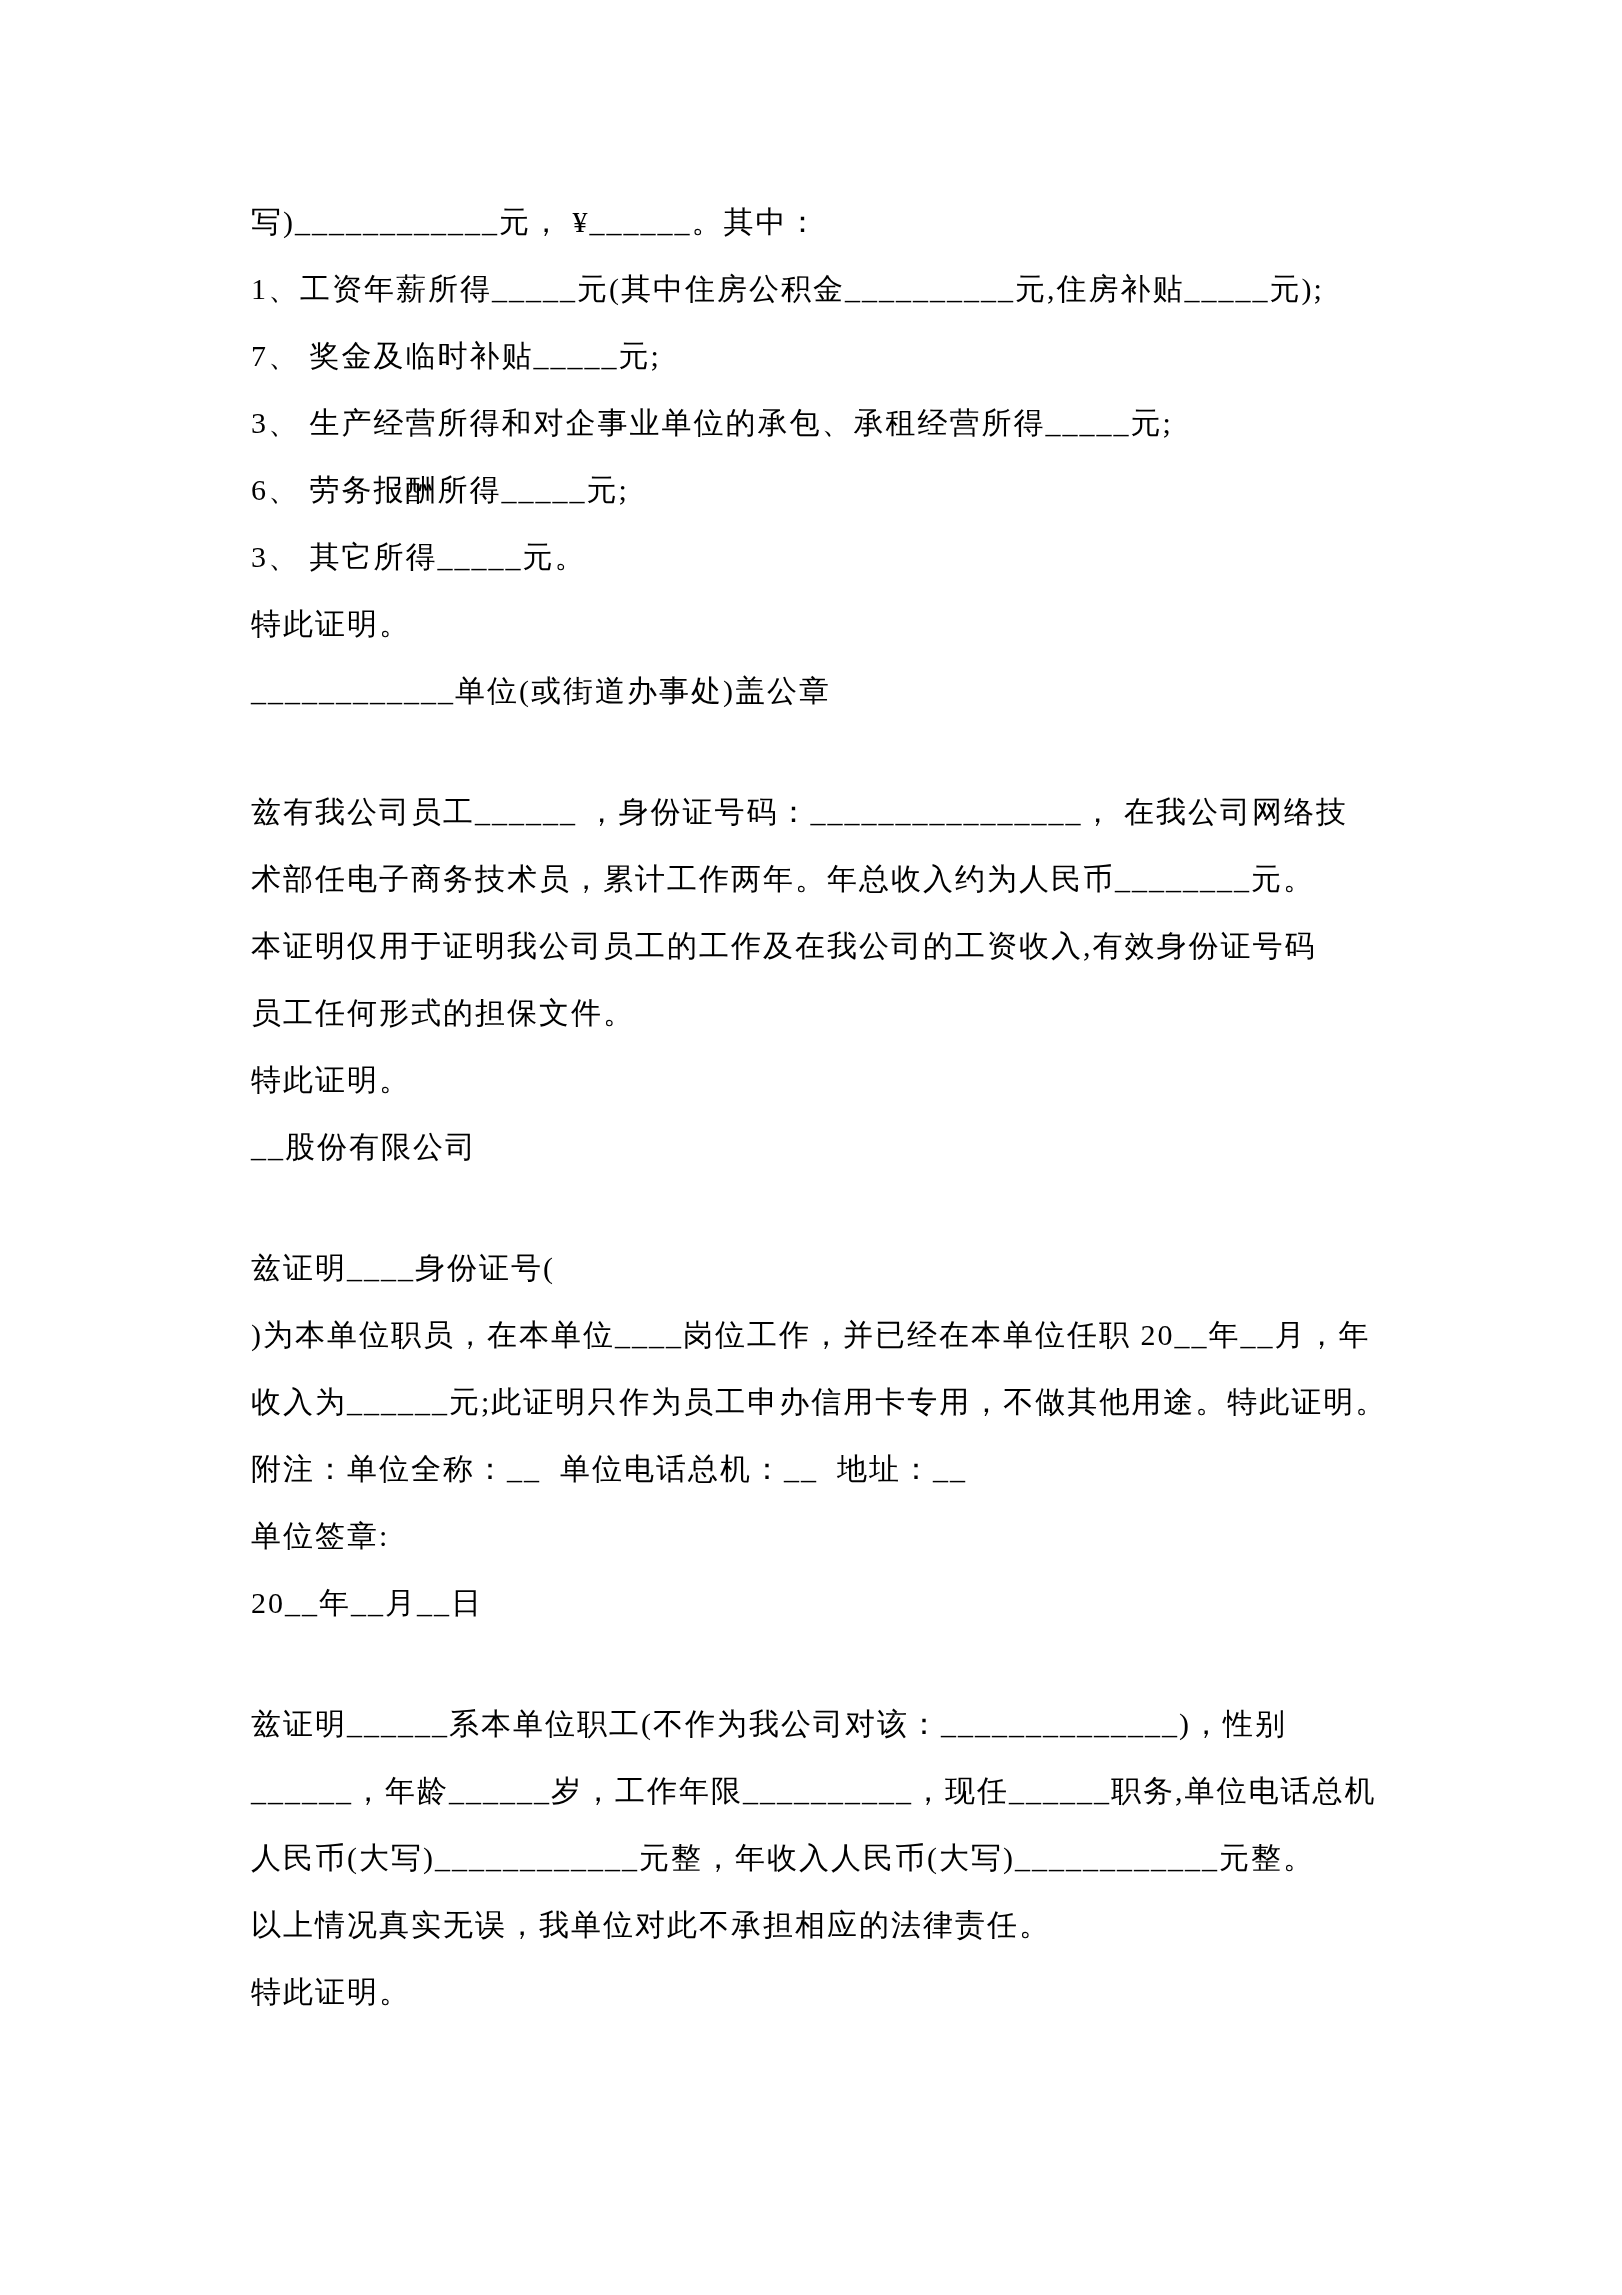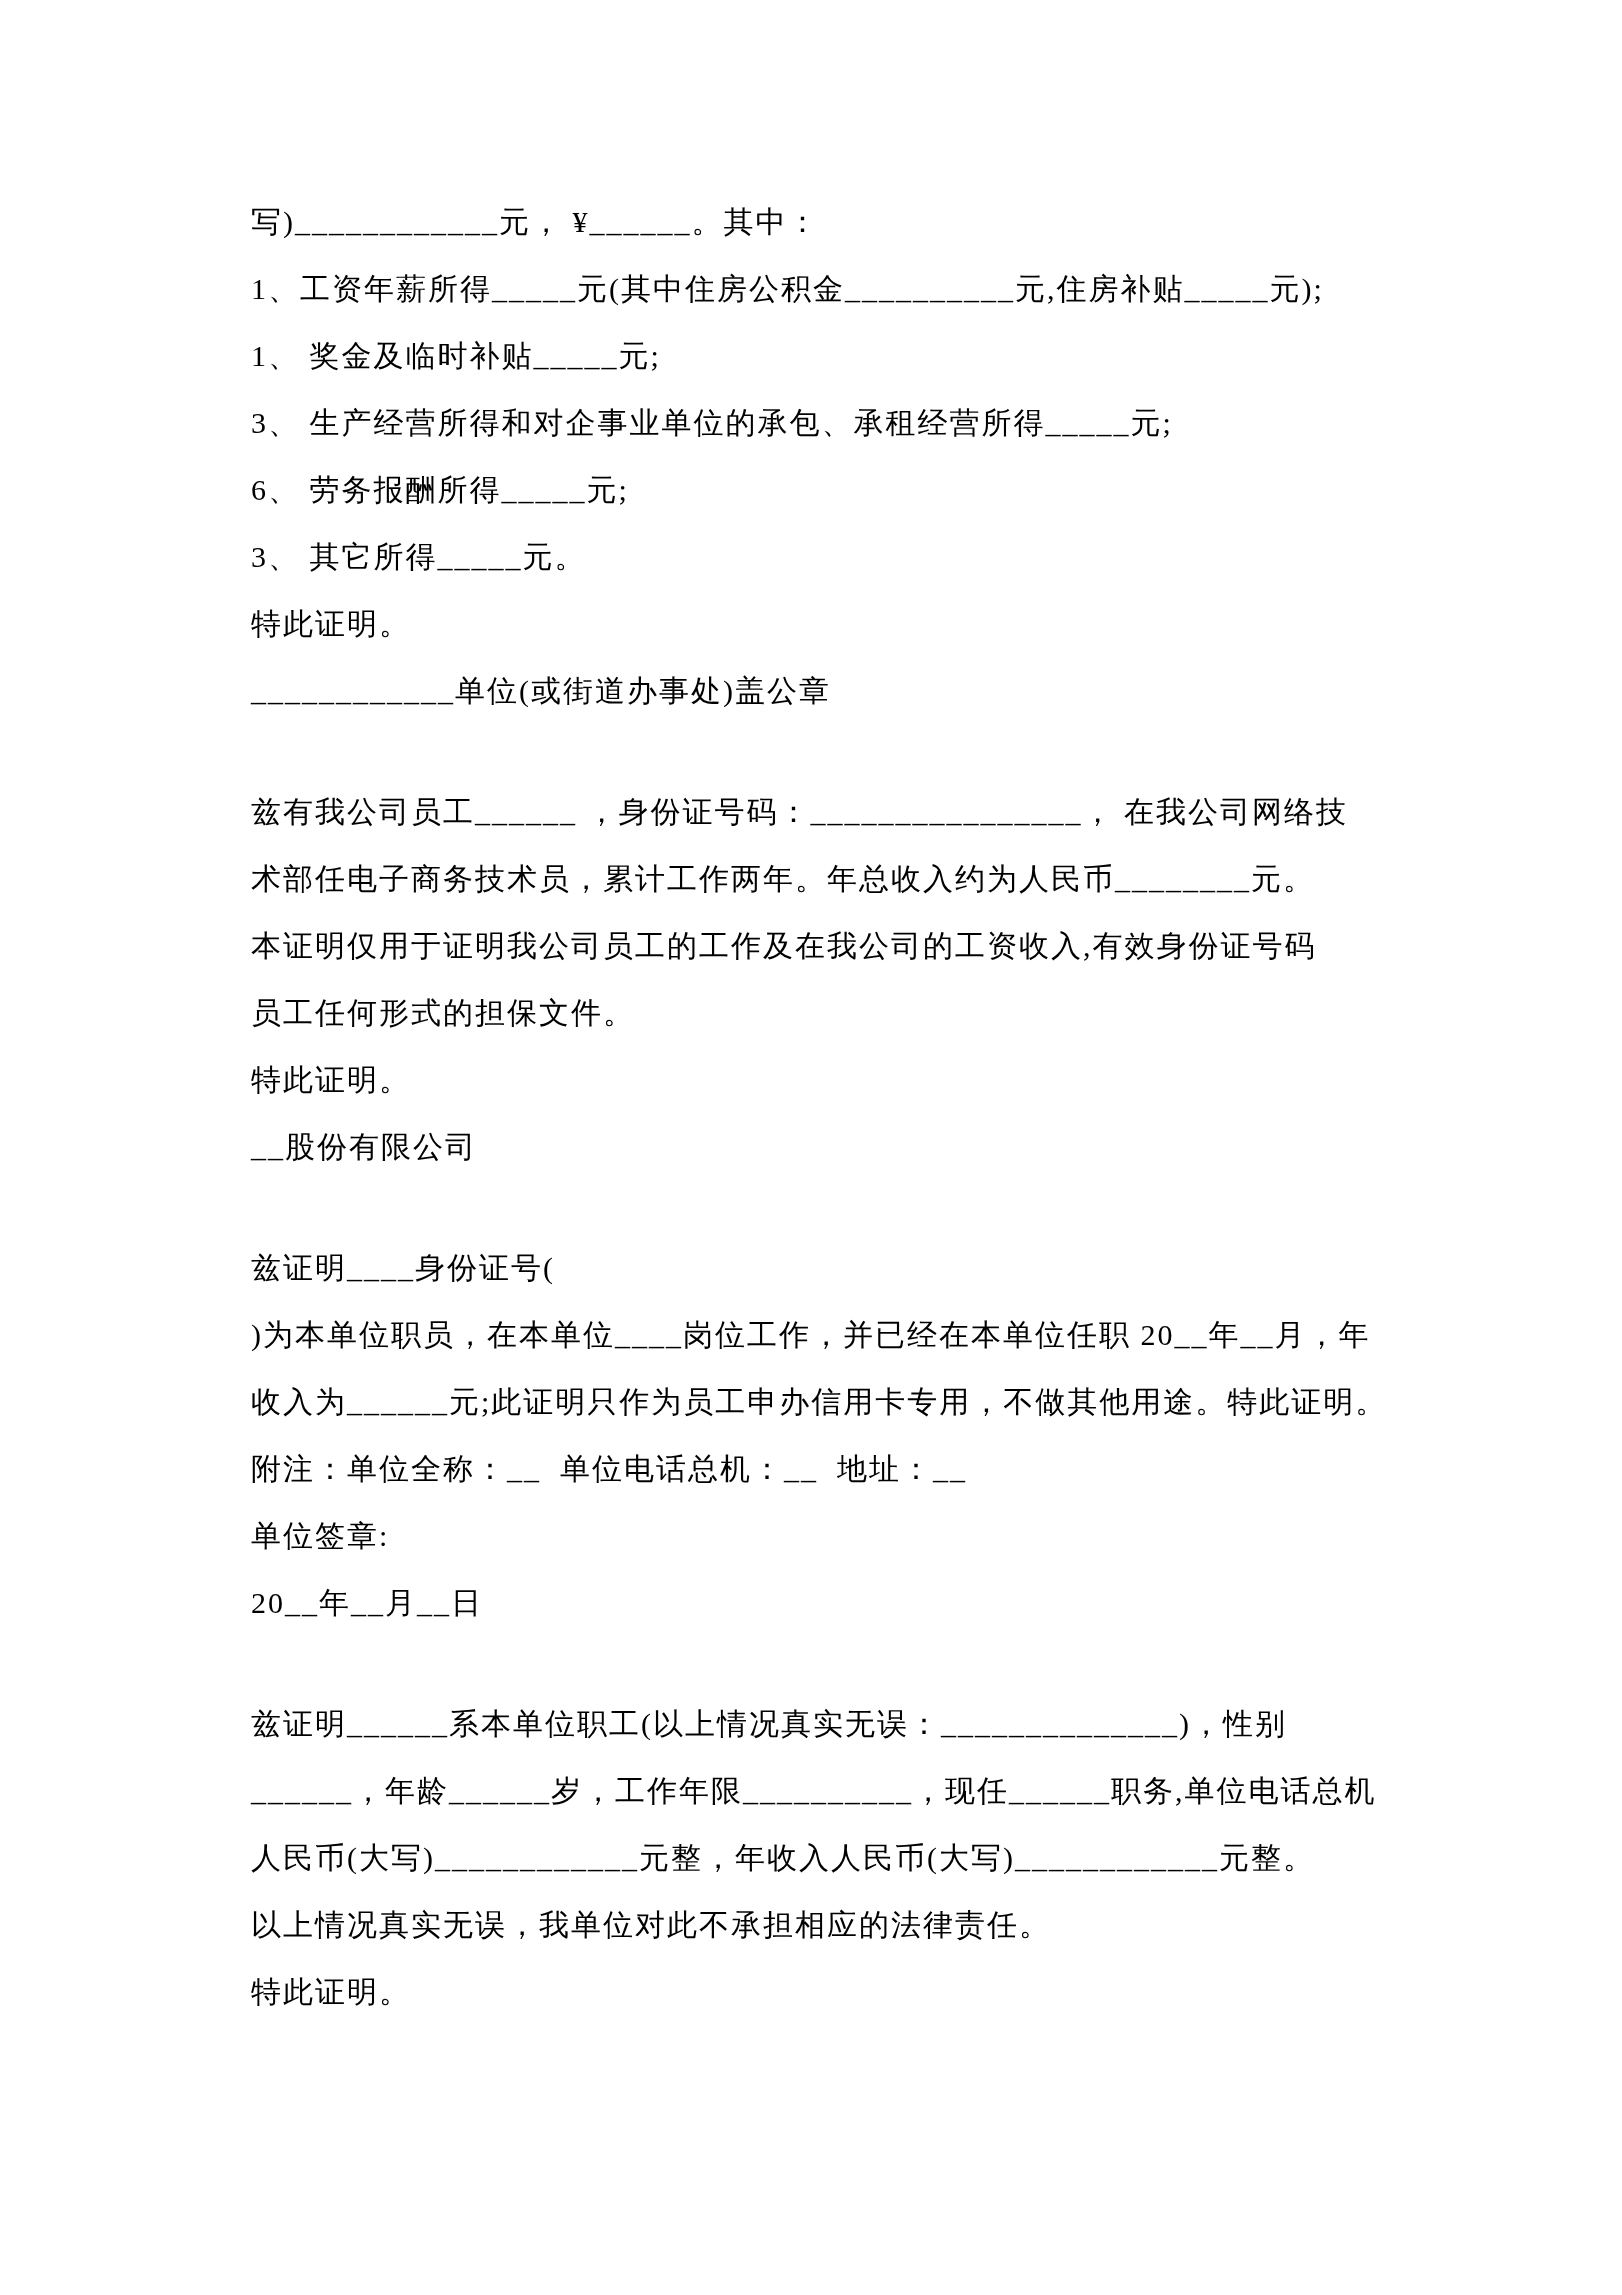--- a/index.html
+++ b/index.html
@@ -33,21 +33,21 @@
   }
 </style>
 </head>
 <body>
 
 <div class="page">
 
   <div class="section">
     <div class="line">写)____________元， ¥______。其中：</div>
     <div class="line">1、工资年薪所得_____元(其中住房公积金__________元,住房补贴_____元);</div>
-    <div class="line">1、 奖金及临时补贴_____元;</div>
+    <div class="line">7、 奖金及临时补贴_____元;</div>
     <div class="line">3、 生产经营所得和对企事业单位的承包、承租经营所得_____元;</div>
     <div class="line">6、 劳务报酬所得_____元;</div>
     <div class="line">3、 其它所得_____元。</div>
     <div class="line">特此证明。</div>
     <div class="line">____________单位(或街道办事处)盖公章</div>
   </div>
 
   <div class="section">
     <div class="line">兹有我公司员工______ ，身份证号码：________________， 在我公司网络技</div>
     <div class="line">术部任电子商务技术员，累计工作两年。年总收入约为人民币________元。</div>
@@ -60,21 +60,21 @@
   <div class="section">
     <div class="line">兹证明____身份证号(</div>
     <div class="line">)为本单位职员，在本单位____岗位工作，并已经在本单位任职 20__年__月，年</div>
     <div class="line">收入为______元;此证明只作为员工申办信用卡专用，不做其他用途。特此证明。</div>
     <div class="line">附注：单位全称：__  单位电话总机：__  地址：__</div>
     <div class="line">单位签章:</div>
     <div class="line">20__年__月__日</div>
   </div>
 
   <div class="section">
-    <div class="line">兹证明______系本单位职工(以上情况真实无误：______________)，性别</div>
+    <div class="line">兹证明______系本单位职工(不作为我公司对该：______________)，性别</div>
     <div class="line">______，年龄______岁，工作年限__________，现任______职务,单位电话总机</div>
     <div class="line">人民币(大写)____________元整，年收入人民币(大写)____________元整。</div>
     <div class="line">以上情况真实无误，我单位对此不承担相应的法律责任。</div>
     <div class="line">特此证明。</div>
   </div>
 
 </div>
 
 
 </body></html>

